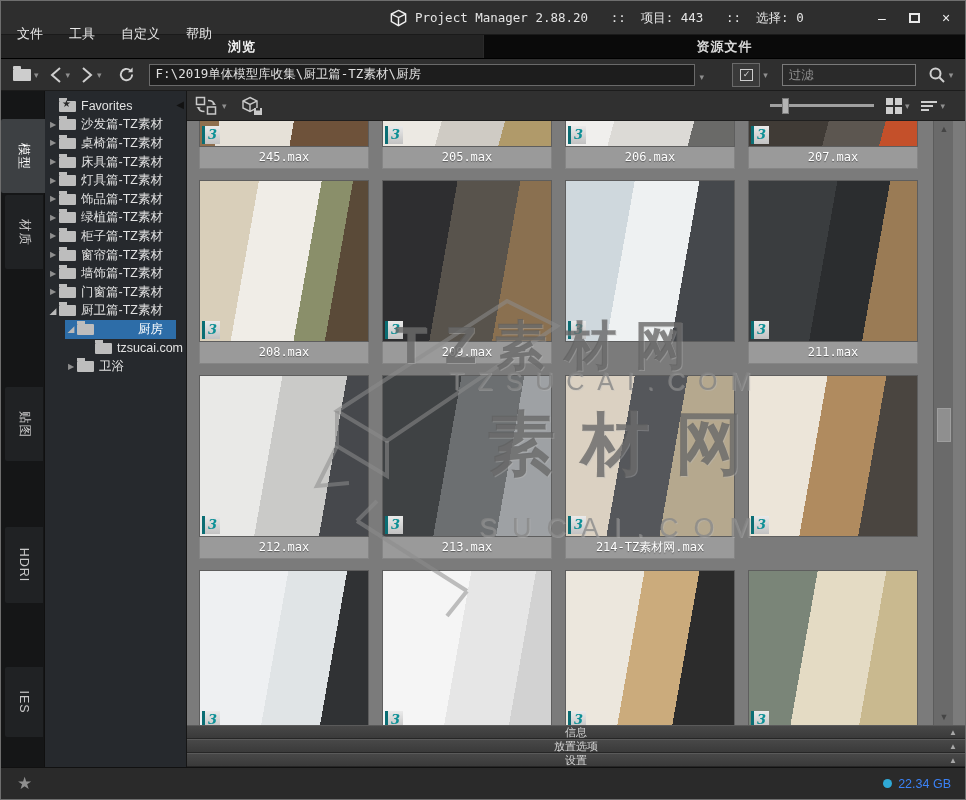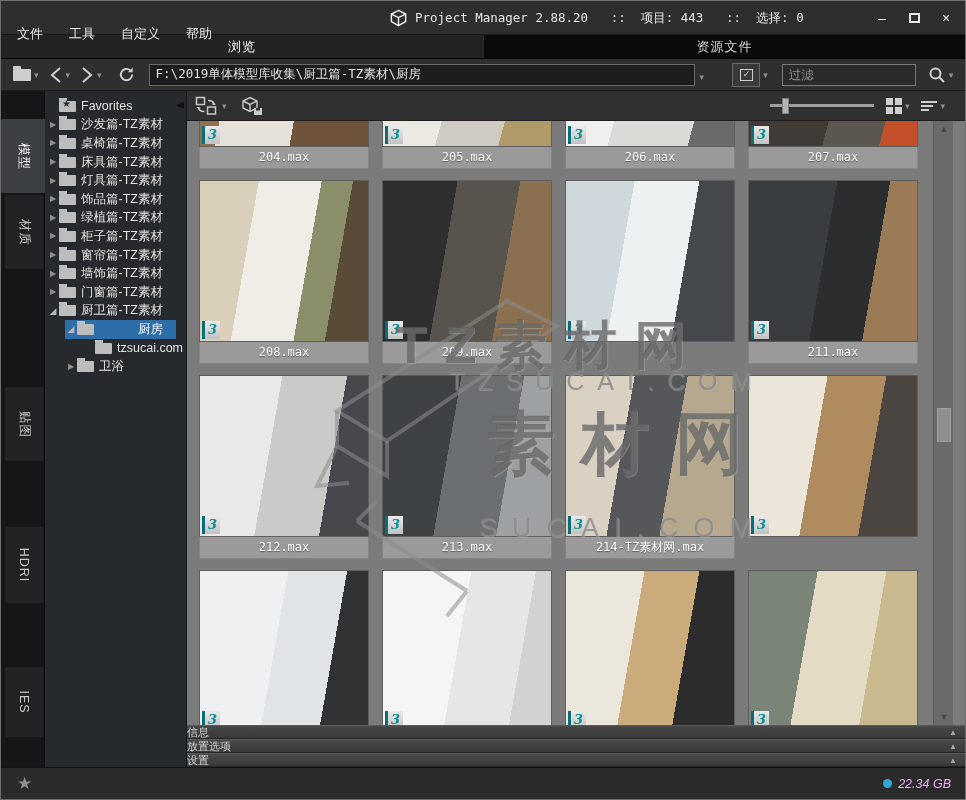--- a/index.html
+++ b/index.html
@@ -15,21 +15,21 @@
   .menus span { cursor:default;margin-top:32px; }
   .title-group { position:absolute; left:388px; top:0; height:34px; display:flex; align-items:center; gap:7px; }
   .apptitle { font-size:12.5px; color:#e4e4e4; font-family:"DejaVu Sans Mono",monospace; white-space:pre; }
   .win-controls { margin-left:auto; margin-right:10px; display:flex; align-items:center; gap:14px; }
   .win-controls .wc { width:18px; text-align:center; color:#f0f0f0; font-size:14px; line-height:18px; }
   .wc-max { width:11px; height:10px; border:2px solid #e9e9e9; display:inline-block; }
 
   
   .tabs { height:24px; display:flex; flex:0 0 24px; border-bottom:1px solid #000; }
   .tab { width:50%; display:flex; align-items:center; justify-content:center;
-    font-size:13px; color:#f2f2f2; letter-spacing:1px; }
+    font-size:13px; color:#f2f2f2; letter-spacing:1px;font-weight:bold; }
   .tab.active { background:#232323; }
   .tab.inactive { background:#0a0a0a; border-left:1px solid #2a2a2a; color:#d8d8d8; }
 
   
   .toolbar1 { height:32px; flex:0 0 32px; background:#2f2f2f; border-bottom:1px solid #1c1c1c;
     display:flex; align-items:center; padding-left:12px; }
   .tbtn { display:flex; align-items:center; color:#cfcfcf; }
   .dd::after { content:"▾"; color:#8f8f8f; font-size:9px; margin-left:3px; }
   .fold { position:relative; width:18px; height:12px; background:#cdcdcd; border-radius:1px; }
   .fold::before { content:""; position:absolute; top:-3px; left:0; width:8px; height:3px;
@@ -134,29 +134,29 @@
     border-left:1px solid #5c5c5c; }
   .vscroll .sarr { position:absolute; left:0; width:20px; height:16px; color:#454545; font-size:9px;
     text-align:center; line-height:16px; }
   .vscroll .up { top:0; } .vscroll .down { bottom:0; }
   .vscroll .sthumb { position:absolute; left:3px; top:287px; width:14px; height:34px;
     background:#8f8f8f; border:1px solid #9e9e9e; }
 
   
   .rollups { flex:0 0 42px; display:flex; flex-direction:column; }
   .rollup { height:14px; background:linear-gradient(#484848,#3a3a3a); border-top:1px solid #5a5a5a;
-    border-bottom:1px solid #262626; display:flex; align-items:center; justify-content:flex-start;
+    border-bottom:1px solid #262626; display:flex; align-items:center; justify-content:center;
     position:relative; color:#d6d6d6; font-size:11px; line-height:12px; }
   .rollup .rarr { position:absolute; right:8px; top:1px; color:#a8a8a8; font-size:8px; }
 
   
   .statusbar { height:32px; flex:0 0 32px; background:#2a2a2a; border-top:1px solid #111;
     display:flex; align-items:center; padding:0 14px 0 16px; }
   .star { color:#8f8f8f; font-size:17px; }
-  .disk { margin-left:auto; display:flex; align-items:center; gap:6px; color:#f0abfc; font-size:12.5px;font-style:italic; }
+  .disk { margin-left:auto; display:flex; align-items:center; gap:6px; color:#3b82f6; font-size:12.5px; }
   .dot { width:9px; height:9px; border-radius:50%; background:#2fa9d6; }
   svg { display:block; }
 </style>
 </head>
 <body>
 
 <div class="window">
 
   <div class="titlebar">
     <div class="menus">
@@ -366,21 +366,21 @@
           </span>
         </div>
       </div>
 
       <div class="gridwrap">
         <div class="tiles" id="tiles">
             <div class="tile">
               <div class="thumb thm0">
                 <div class="badge">3</div>
               </div>
-              <div class="caption">204.max</div>
+              <div class="caption">245.max</div>
             </div>
             <div class="tile">
               <div class="thumb thm1">
                 <div class="badge">3</div>
               </div>
               <div class="caption">205.max</div>
             </div>
             <div class="tile">
               <div class="thumb thm2">
                 <div class="badge">3</div>

